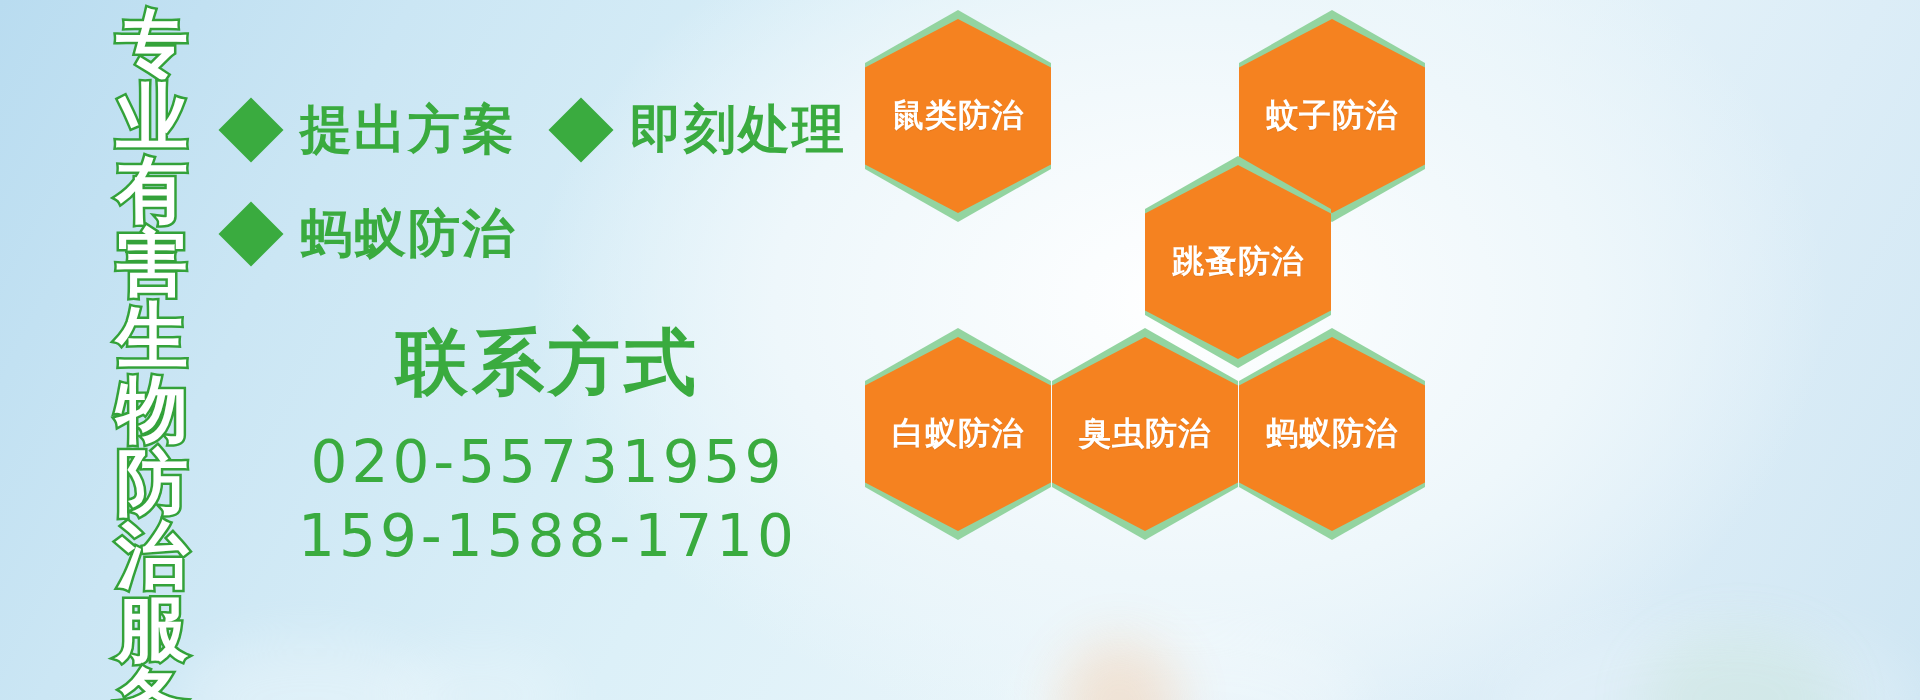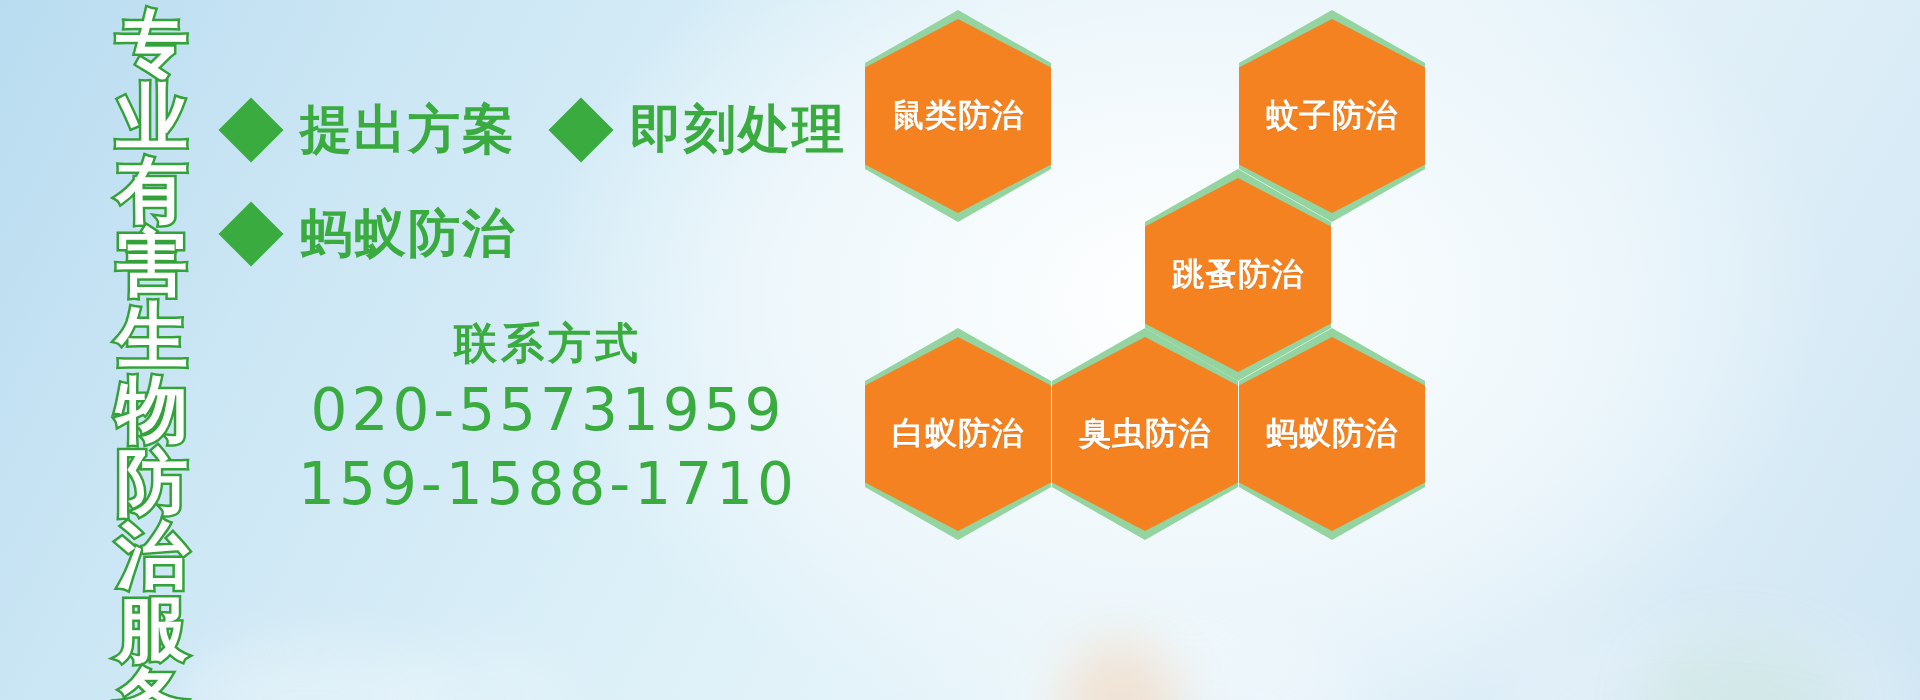--- a/index.html
+++ b/index.html
@@ -80,23 +80,24 @@
 
   
   #contact {
     position:absolute;
     left:228px; top:315px;
     width:640px;
     text-align:center;
     color:#3aab3f;
   }
   #contact-title {
-    font-size:43px;
+    font-size:72px;
     font-weight:bold;
     letter-spacing:4px;
+    margin-bottom:14px;
     font-family:"DejaVu Sans","Liberation Sans",sans-serif;
   }
   .phone {
     font-size:58px;
     letter-spacing:4px;
     line-height:74px;
     font-family:"DejaVu Sans","Liberation Sans",sans-serif;
   }
 
   
@@ -126,21 +127,21 @@
     letter-spacing:1px;
     white-space:nowrap;
     font-family:"DejaVu Sans","Liberation Sans",sans-serif;
     text-shadow:0 1px 1px rgba(0,0,0,.08);
   }
   
   .hex.r1c1 { left:10px;  top:10px;  }
   .hex.r1c2 { left:197px; top:10px;  }
   .hex.r1c3 { left:384px; top:10px;  }
   .hex.r2c1 { left:103px; top:169px; }
-  .hex.r2c2 { left:290px; top:169px; }
+  .hex.r2c2 { left:290px; top:156px; }
   .hex.r3c1 { left:10px;  top:328px; }
   .hex.r3c2 { left:197px; top:328px; }
   .hex.r3c3 { left:384px; top:328px; }
 </style>
 </head>
 <body>
 
 <div id="banner">
 
   <div class="blur-blob blob1"></div>

